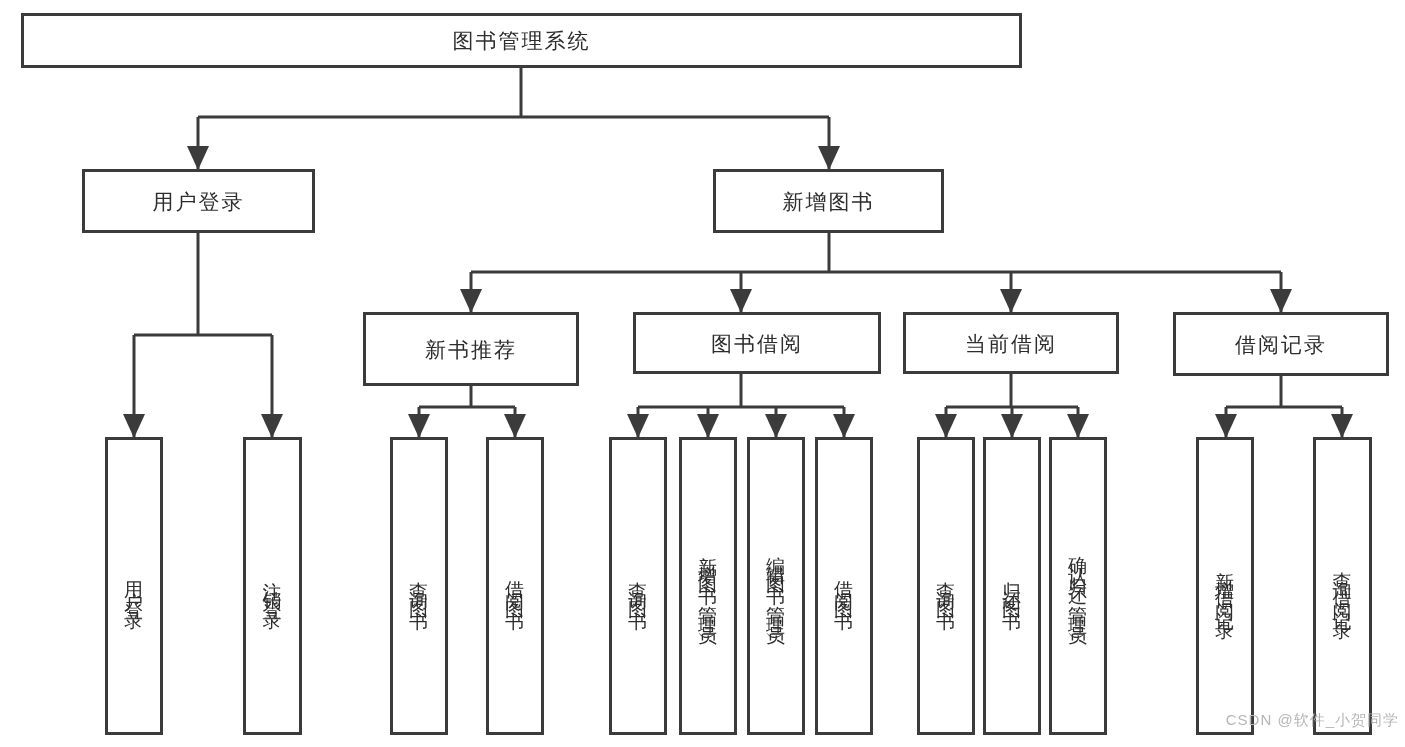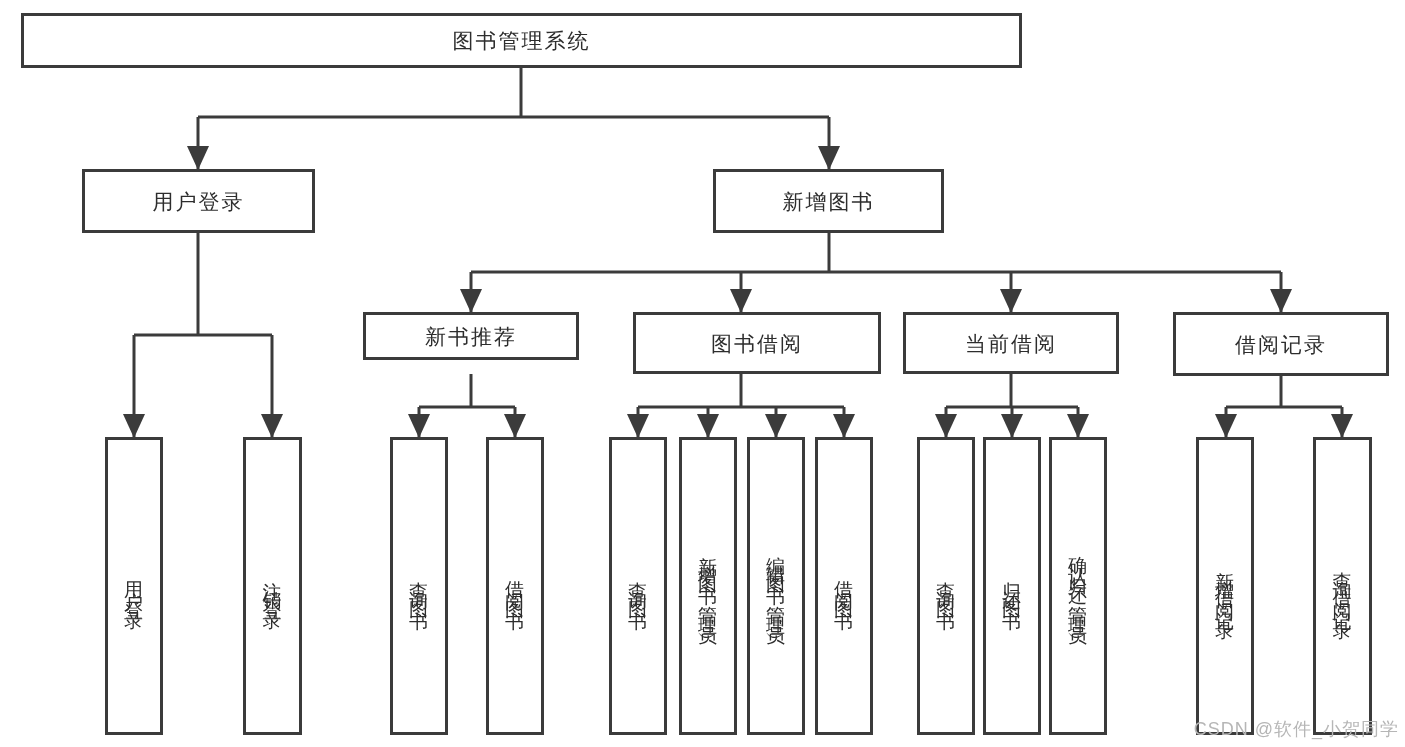--- a/index.html
+++ b/index.html
@@ -7,22 +7,22 @@
   #canvas{position:relative;width:1405px;height:747px;background:var(--bg);overflow:hidden;
     font-family:"Liberation Sans",sans-serif;}
   #connectors{position:absolute;left:0;top:0;z-index:1;}
   #connectors path.line{stroke:var(--line);stroke-width:3;fill:none;}
   .arrowhead{fill:var(--line);}
   .node{position:absolute;box-sizing:border-box;border:3px solid var(--line);background:var(--bg);
     display:flex;align-items:center;justify-content:center;z-index:2;}
   .node-label{color:var(--text);font-size:21px;letter-spacing:2px;white-space:nowrap;line-height:1;}
   .node.vertical .node-label{writing-mode:vertical-rl;text-orientation:mixed;
     font-size:19px;letter-spacing:10px;}
-  #watermark{position:absolute;right:6px;bottom:6px;z-index:3;color:var(--wm);
-    font-size:18px;letter-spacing:1px;white-space:nowrap;}
+  #watermark{position:absolute;right:6px;bottom:17px;z-index:3;color:var(--wm);
+    font-size:15px;letter-spacing:1px;white-space:nowrap;}
 </style>
 </head>
 <body>
 
 <div id="canvas">
   <svg id="connectors" width="1405" height="747" viewBox="0 0 1405 747" aria-hidden="true">
     <defs>
       <marker id="arrow" markerUnits="userSpaceOnUse" markerWidth="24" markerHeight="22" refX="23" refY="11" orient="auto">
         <path class="arrowhead" d="M0,0 L0,22 L24,11 Z"></path>
       </marker>
@@ -72,21 +72,21 @@
   <div id="nodes">
       <div class="node horizontal" style="left: 21px; top: 13px; width: 1001px; height: 55px;">
         <span class="node-label">图书管理系统</span>
       </div>
       <div class="node horizontal" style="left: 82px; top: 169px; width: 233px; height: 64px;">
         <span class="node-label">用户登录</span>
       </div>
       <div class="node horizontal" style="left: 713px; top: 169px; width: 231px; height: 64px;">
         <span class="node-label">新增图书</span>
       </div>
-      <div class="node horizontal" style="left: 363px; top: 312px; width: 216px; height: 48px;">
+      <div class="node horizontal" style="left: 363px; top: 312px; width: 216px; height: 74px;">
         <span class="node-label">新书推荐</span>
       </div>
       <div class="node horizontal" style="left: 633px; top: 312px; width: 248px; height: 62px;">
         <span class="node-label">图书借阅</span>
       </div>
       <div class="node horizontal" style="left: 903px; top: 312px; width: 216px; height: 62px;">
         <span class="node-label">当前借阅</span>
       </div>
       <div class="node horizontal" style="left: 1173px; top: 312px; width: 216px; height: 64px;">
         <span class="node-label">借阅记录</span>

